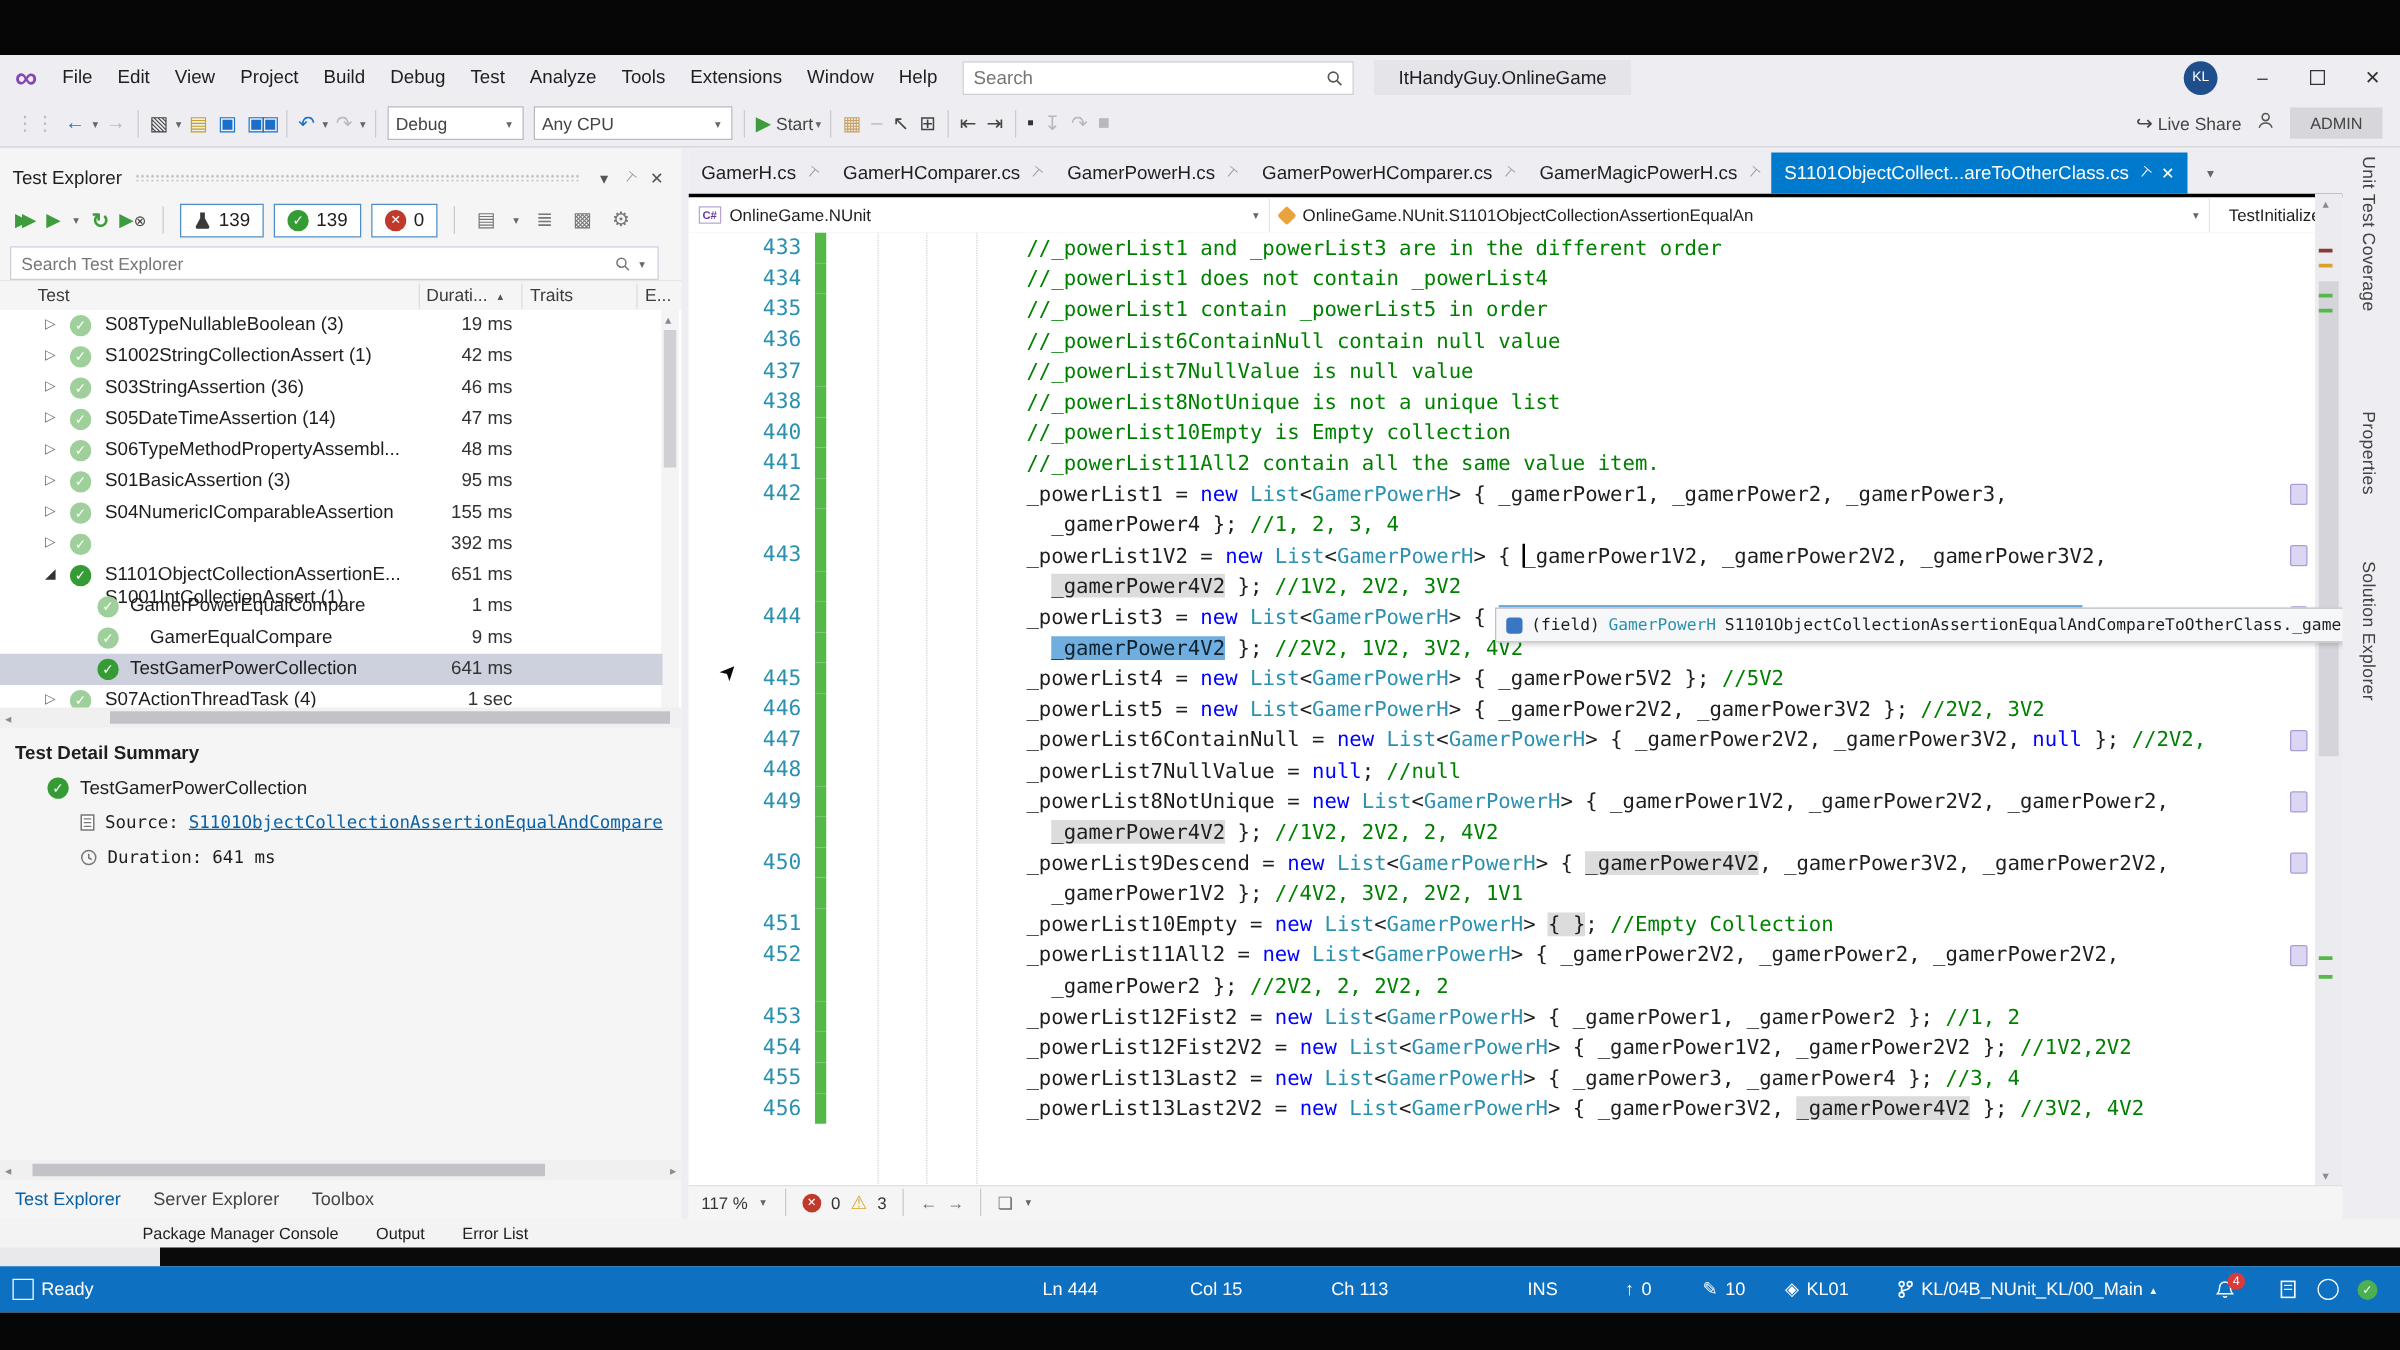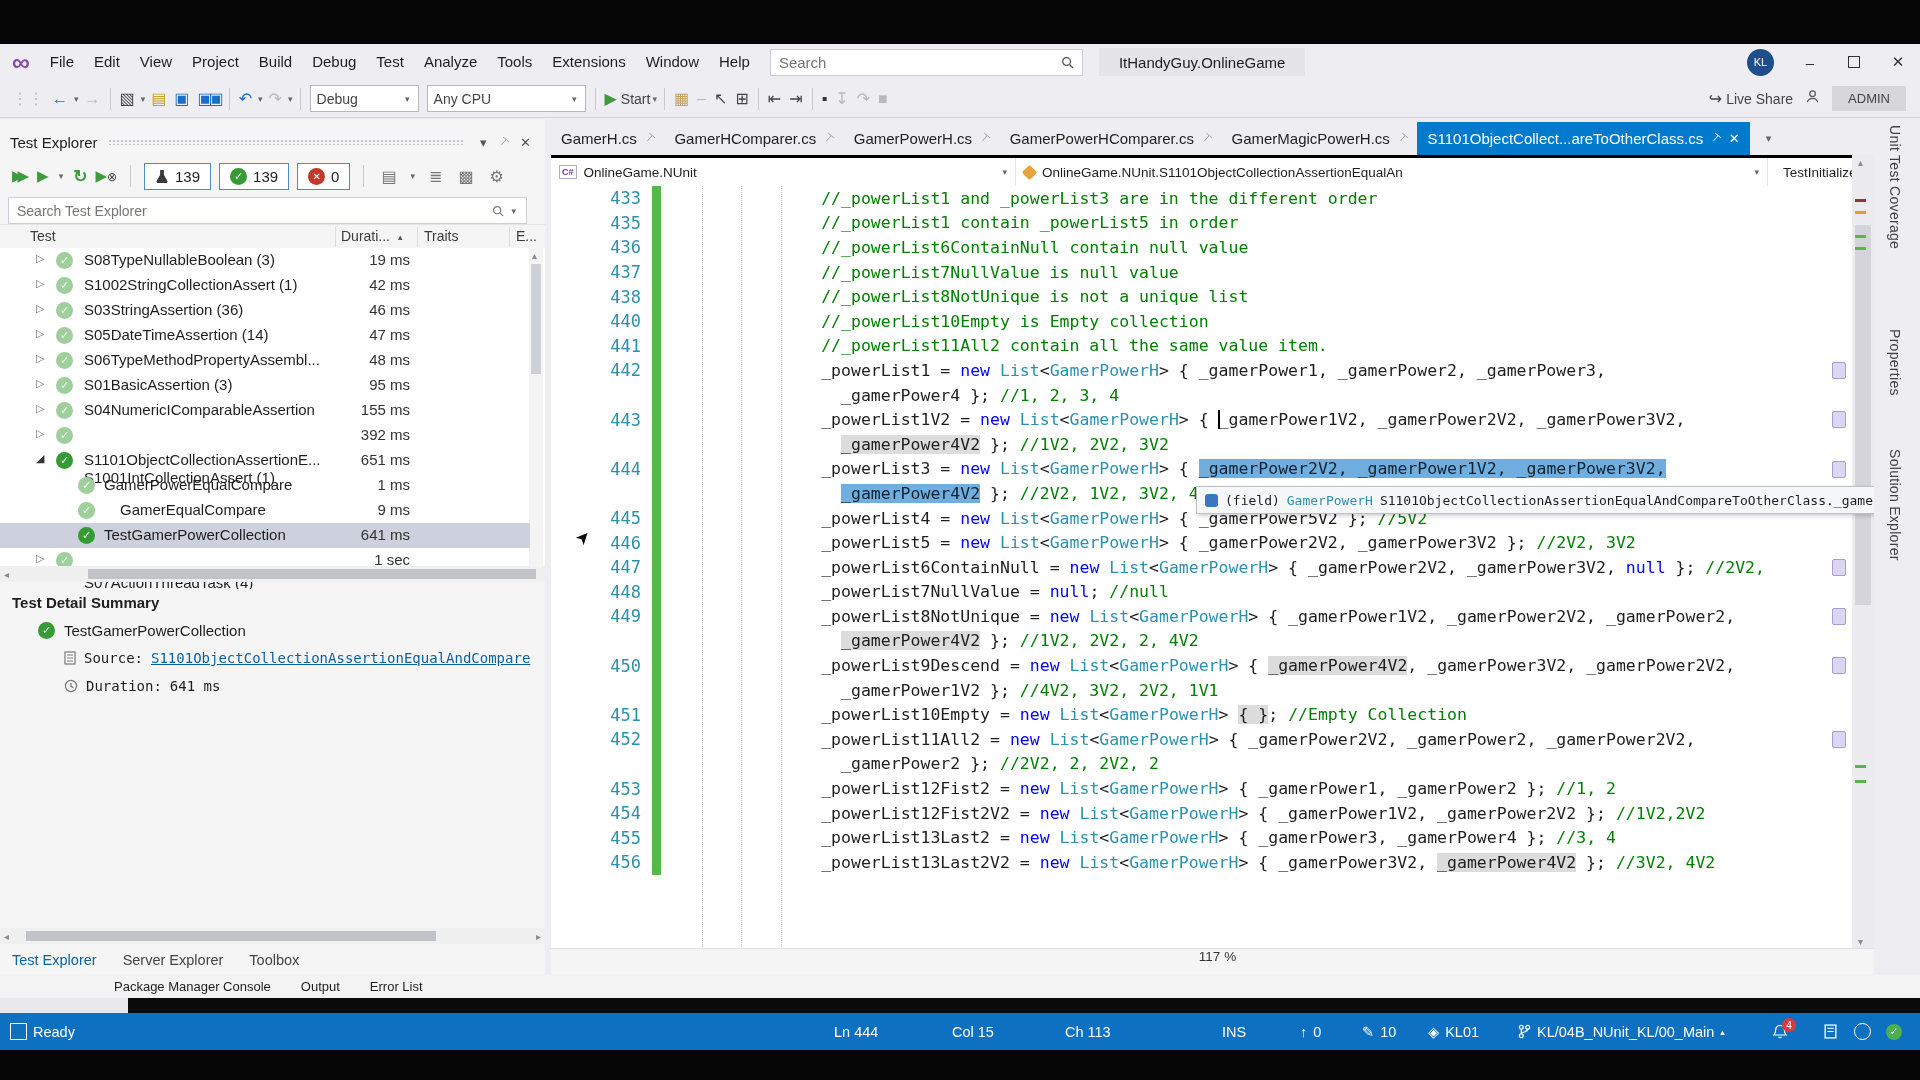--- a/index.html
+++ b/index.html
@@ -80,21 +80,21 @@
   .chg{width:9px;height:24.6px;background:#54B948;flex:0 0 auto;}
   .ct{white-space:pre;font-family:"DejaVu Sans Mono",monospace;font-size:16.5px;display:flex;align-items:center;}
   .sp{display:inline-block;}
   .p{color:#1e1e1e;} .k{color:#0000FF;} .t{color:#2B91AF;} .c{color:#008000;}
   .h{color:#1e1e1e;background:#dcdcdc;} .s{color:#10222e;background:#6FAEDF;}
   .cr{display:inline-block;width:2px;height:19px;background:#000;margin:0 -1px;}
   .pinmark{position:absolute;right:6px;top:4px;width:12px;height:15px;border:1px solid #a89cd8;background:#ddd6f2;border-radius:2px;}
   #vscroll{top:36px;right:0;width:22px;bottom:26px;background:#ececf0;}
   .vmark{position:absolute;left:3px;width:11px;height:3px;}
   #ed-bottom{left:0;right:0;bottom:0;height:26px;background:#f5f5f6;border-top:1px solid #e0e0e5;
-             display:flex;align-items:center;font-size:13.5px;color:#333;padding-left:10px;gap:8px;flex-direction:column;}
+             display:flex;align-items:center;font-size:13.5px;color:#333;padding-left:10px;gap:8px;}
   .errico{display:inline-flex;width:15px;height:15px;border-radius:50%;background:#C0392B;color:#fff;font-size:9px;align-items:center;justify-content:center;}
   
   #tooltip{left:1196px;top:486px;height:28px;width:718px;background:#f6f7f8;border:1px solid #bfbfc4;
            box-shadow:2px 2px 4px rgba(0,0,0,.18);display:flex;align-items:center;gap:7px;padding:0 8px;
            font-family:"DejaVu Sans Mono",monospace;font-size:13px;overflow:hidden;white-space:nowrap;box-sizing:border-box;}
   .fieldico{width:13px;height:13px;border-radius:3px;background:#3B76C4;flex:0 0 auto;}
   #mcursor{left:576px;top:527px;font-size:17px;color:#0a0a0a;transform:rotate(-47deg);}
   
   #strip{left:1874px;top:119px;width:46px;height:856px;background:#eeeef2;}
   .vlabel{position:absolute;left:13px;writing-mode:vertical-rl;font-size:14px;color:#424242;letter-spacing:.3px;}
@@ -334,21 +334,21 @@
           <span class="tdur">9 ms</span>
         </div>
         <div class="trow sel" style="top: 275px;">
           <span class="chk dark ticon" style="left: 78px;">✓</span>
           <span class="tname" style="left: 104px;">TestGamerPowerCollection</span>
           <span class="tdur">641 ms</span>
         </div>
         <div class="trow" style="top: 300px;">
           <span class="texp">▷</span>
           <span class="chk pale ticon" style="left: 56px;">✓</span>
-          <span class="tname" style="left: 84px; margin-top: 23px;">S07ActionThreadTask (4)</span>
+          <span class="tname" style="left: 84px;">S07ActionThreadTask (4)</span>
           <span class="tdur">1 sec</span>
         </div>
       </div>
 
     <div class="hscroll abs" style="top:447px;left:0;right:0">
       <span class="scrarrow" style="top:3px;left:4px">◂</span>
       <span class="hthumb" style="left:88px;width:448px"></span>
     </div>
 
     <div id="tds" class="abs">
@@ -442,20 +442,25 @@
       <div class="guide" style="left:151px"></div>
       <div class="guide" style="left:190px"></div>
       <div class="guide" style="left:230px"></div>
       <div id="codelines">
           <div class="crow">
             <span class="ln">433</span>
             <span class="chg"></span>
             <span class="ct"><span class="sp" style="width: 160.16px;"></span><span class="c">//_powerList1 and _powerList3 are in the different order</span></span>
           </div>
           <div class="crow">
+            <span class="ln">434</span>
+            <span class="chg"></span>
+            <span class="ct"><span class="sp" style="width: 160.16px;"></span><span class="c">//_powerList1 does not contain _powerList4</span></span>
+          </div>
+          <div class="crow">
             <span class="ln">435</span>
             <span class="chg"></span>
             <span class="ct"><span class="sp" style="width: 160.16px;"></span><span class="c">//_powerList1 contain _powerList5 in order</span></span>
           </div>
           <div class="crow">
             <span class="ln">436</span>
             <span class="chg"></span>
             <span class="ct"><span class="sp" style="width: 160.16px;"></span><span class="c">//_powerList6ContainNull contain null value</span></span>
           </div>
           <div class="crow">

